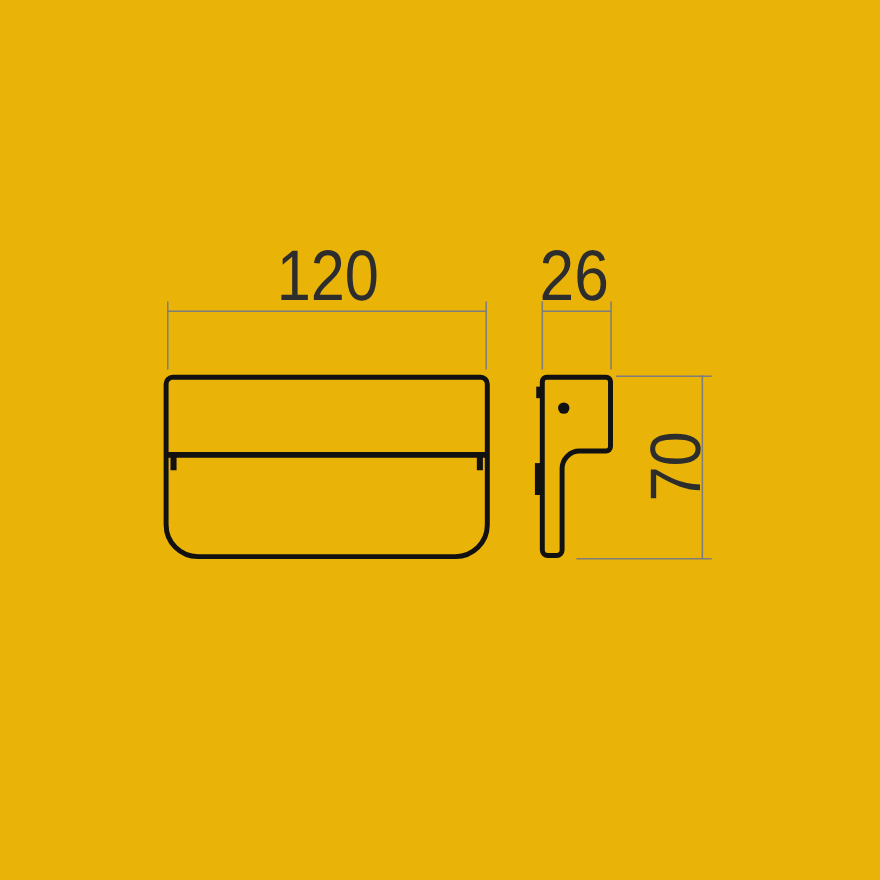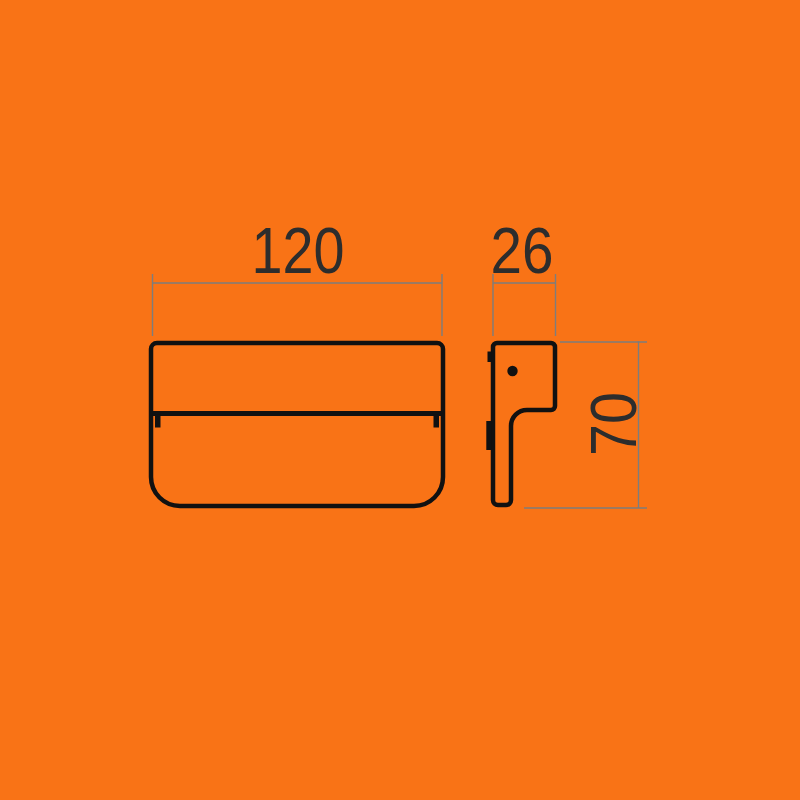--- a/index.html
+++ b/index.html
@@ -7,21 +7,21 @@
     padding: 0;
     width: 800px;
     height: 800px;
     background: #ffffff;
     overflow: hidden;
   }
   .canvas-wrap {
     width: 800px;
     height: 800px;
     position: relative;
-    background: #f97316;
+    background: #eab308;
   }
   svg {
     display: block;
   }
   .dim-text {
     font-family: "Liberation Sans", sans-serif;
     font-size: 65px;
     font-weight: 400;
   }
 </style>

